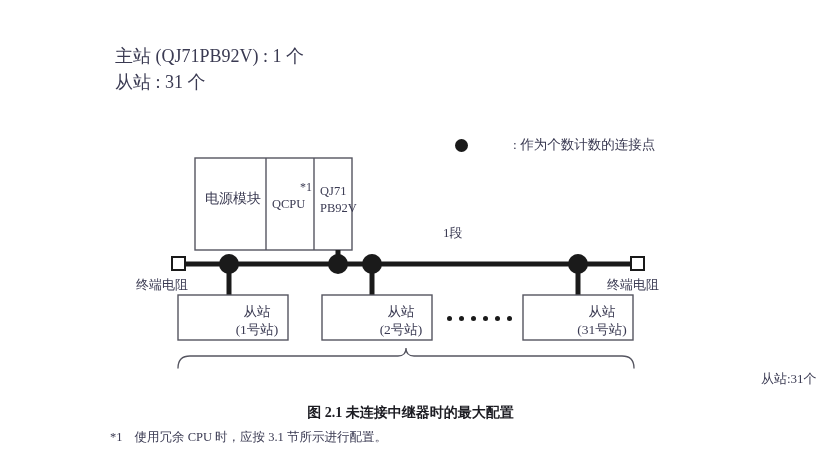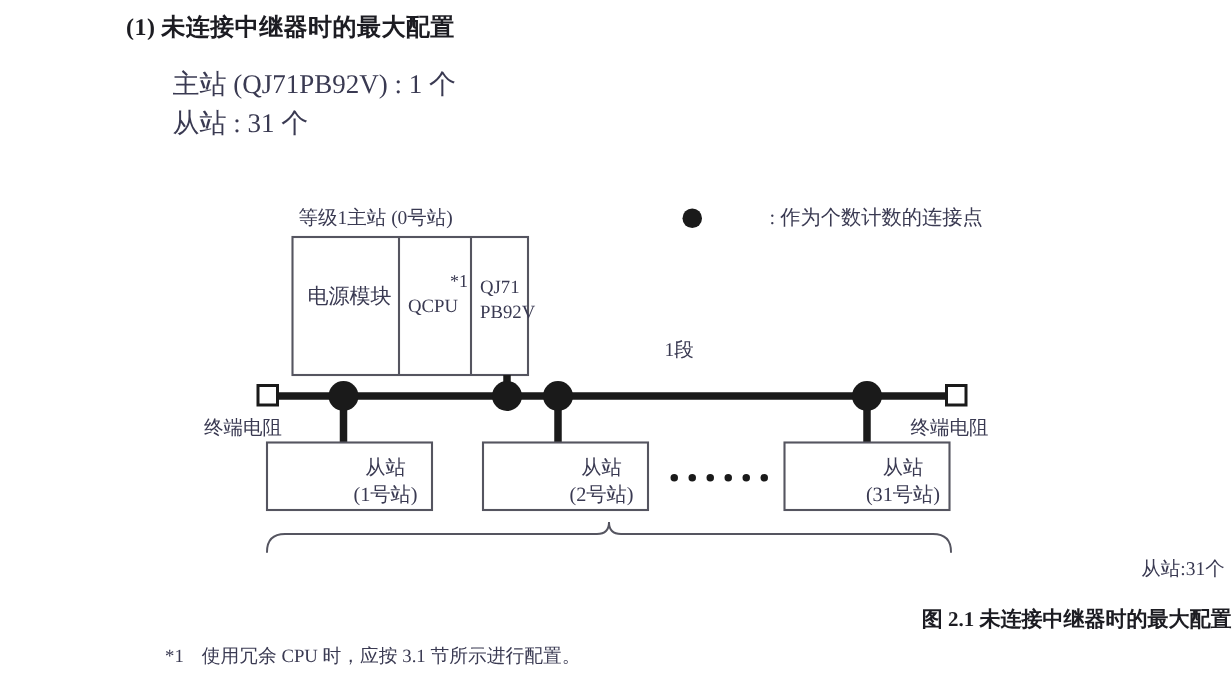--- a/index.html
+++ b/index.html
@@ -78,37 +78,34 @@
   
   .ellipsis{
     position:absolute;left:447px;top:316px;
     display:flex;gap:7px;align-items:center;
   }
   .ellipsis i{width:5px;height:5px;border-radius:50%;background:#1a1a1a;display:block;}
 
   
   .caption{
     position:absolute;left:0;top:404px;width:821px;
-    text-align:right;font-size:14px;font-weight:bold;color:#1c1c22;
+    text-align:center;font-size:14px;font-weight:bold;color:#1c1c22;
     white-space:nowrap;
   }
   .footnote{
     position:absolute;left:110px;top:429px;
     font-size:12.5px;color:#3a3a52;white-space:nowrap;
   }
   .footnote .fnmark{margin-right:12px;}
 </style>
 </head>
 <body>
 
 <div class="page">
 
-  <div class="sec-title">
-    <span class="num">(1)</span><span>未连接中继器时的最大配置</span>
-  </div>
   <div class="sub-line l1">主站 (QJ71PB92V) : 1 个</div>
   <div class="sub-line l2">从站 : 31 个</div>
 
   <div class="legend">
     <span class="bullet"></span>
     <span class="ltext">: 作为个数计数的连接点</span>
   </div>
 
   <svg class="diagram" viewBox="0 0 821 457">
 
@@ -132,21 +129,20 @@
     <circle cx="372" cy="264" r="10" fill="#1a1a1a"></circle>
     <circle cx="578" cy="264" r="10" fill="#1a1a1a"></circle>
 
     <rect x="178" y="295" width="110" height="45" fill="#ffffff" stroke="#555560" stroke-width="1.4"></rect>
     <rect x="322" y="295" width="110" height="45" fill="#ffffff" stroke="#555560" stroke-width="1.4"></rect>
     <rect x="523" y="295" width="110" height="45" fill="#ffffff" stroke="#555560" stroke-width="1.4"></rect>
 
     <path d="M178,368 Q178,356 190,356 L398,356 Q406,356 406,348 Q406,356 414,356 L622,356 Q634,356 634,368" fill="none" stroke="#555560" stroke-width="1.3" stroke-linecap="round"></path>
   </svg>
 
-  <div class="lbl lbl-master">等级1主站 (0号站)</div>
 
   <div class="boxtxt pw">电源模块</div>
   <div class="boxtxt qcpu">QCPU</div>
   <div class="qcpu-sup">*1</div>
   <div class="boxtxt qj71">
     <span>QJ71</span><br>
     <span>PB92V</span>
   </div>
 
   <div class="lbl lbl-seg">1段</div>

